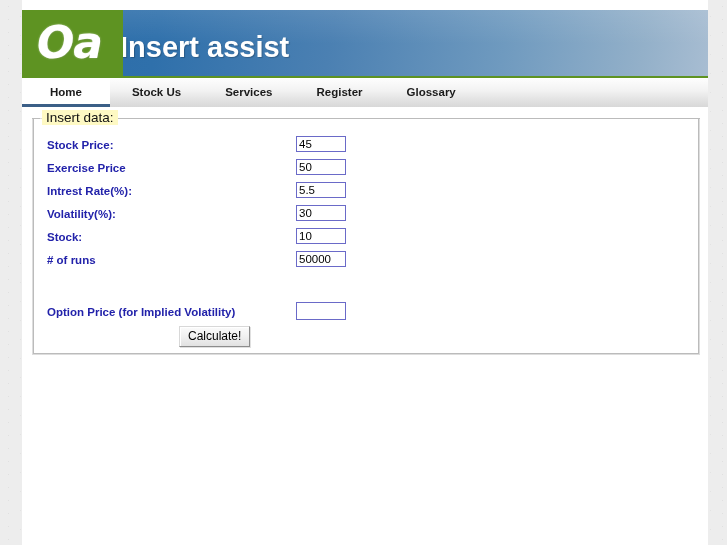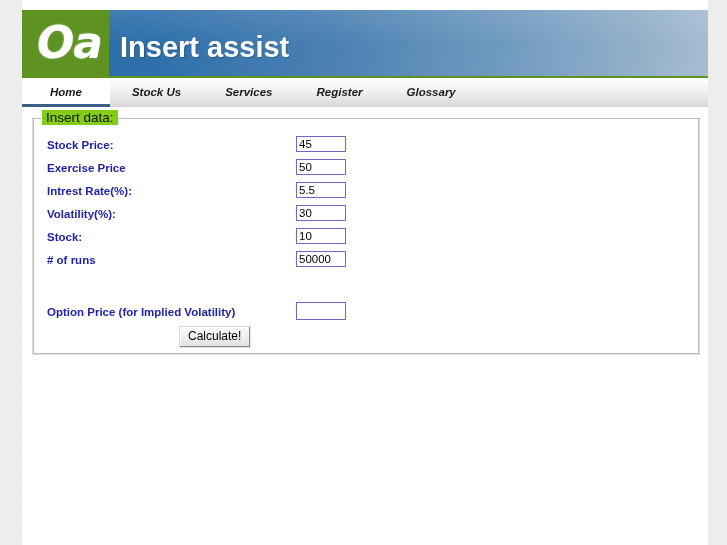--- a/index.html
+++ b/index.html
@@ -60,21 +60,21 @@
     left: 0;
     right: 0;
     top: 0;
     height: 34px;
     background: linear-gradient(180deg, rgba(255,255,255,0.10), rgba(255,255,255,0));
   }
   .logo-box {
     position: absolute;
     left: 0;
     top: 10px;
-    width: 87px;
+    width: 101px;
     height: 68px;
     background: #5e9322;
     z-index: 3;
   }
   .logo-text {
     position: absolute;
     left: 8px;
     top: 4px;
     width: 79px;
     height: 60px;
@@ -120,21 +120,20 @@
     height: 28px;
     background: linear-gradient(180deg, #fdfdfd 0%, #f2f2f2 42%, #e2e2e2 75%, #d8d8d8 100%);
     box-sizing: border-box;
   }
   .nav ul {
     margin: 0;
     padding: 0;
     list-style: none;
     display: block;
     height: 28px;
-    font-style: italic;
   }
   .nav li {
     float: left;
     height: 28px;
   }
   .nav a {
     display: block;
     height: 28px;
     line-height: 27px;
     padding: 0 22px;
@@ -190,21 +189,21 @@
     right: -1px;
     top: -1px;
     height: 1px;
     border-top: 1px solid #bbbbbb;
   }
   .legend {
     position: absolute;
     left: 9px;
     top: -9px;
     padding: 0 4px;
-    background: #84cc16;
+    background: #fef9c3;
     font-size: 13.5px;
     font-weight: normal;
     color: #111;
     white-space: nowrap;
   }
 
   .form-rows {
     position: absolute;
     left: 0;
     top: 17px;

